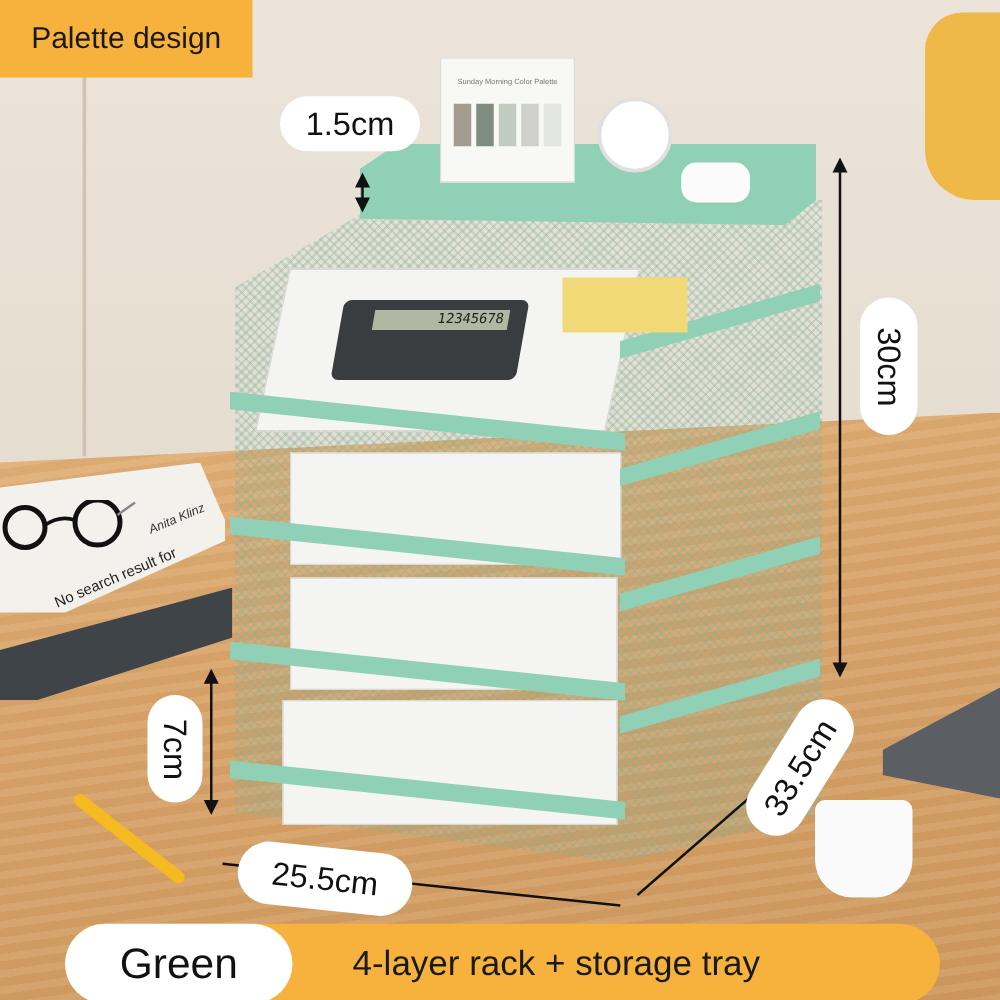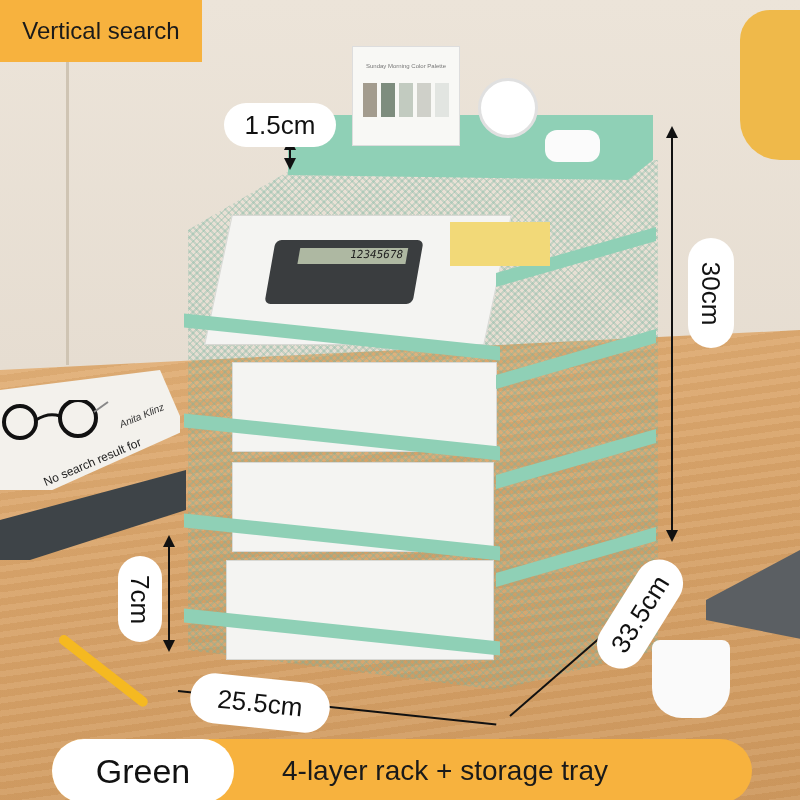--- a/index.html
+++ b/index.html
@@ -6,21 +6,21 @@
   body{width:800px;height:800px;position:relative;overflow:hidden;font-family:"Liberation Sans","DejaVu Sans",sans-serif;background:#e9e1d6;}
   .abs{position:absolute;}
   .wall{left:0;top:0;width:800px;height:370px;background:linear-gradient(180deg,#ece4d9 0%,#e6ddd1 100%);}
   .wall-trim{left:66px;top:60px;width:3px;height:305px;background:#cfc4b3;}
   .desk{left:0;top:330px;width:800px;height:470px;background:linear-gradient(170deg,#e3b27a 0%,#d9a56c 40%,#cf9a60 100%);clip-path:polygon(0 40px,800px 0,800px 470px,0 470px);}
   .desk-grain{left:0;top:330px;width:800px;height:470px;background:repeating-linear-gradient(172deg,rgba(255,255,255,0.05) 0 6px,rgba(120,70,20,0.05) 6px 13px);clip-path:polygon(0 40px,800px 0,800px 470px,0 470px);}
 
   .label-tag{left:0;top:0;width:202px;height:62px;background:#f7b23e;display:flex;align-items:center;justify-content:center;font-size:24px;color:#1a1a1a;}
 
   .pill{background:#fff;border-radius:26px;display:flex;align-items:center;justify-content:center;color:#111;font-size:26px;}
-  .dim-15{left:224px;top:77px;width:112px;height:44px;margin-top:26px;}
+  .dim-15{left:224px;top:77px;width:112px;height:44px;}
   .dim-30{left:688px;top:238px;width:46px;height:110px;}
   .dim-30 span{transform:rotate(90deg);display:inline-block;white-space:nowrap;}
   .dim-7{left:118px;top:556px;width:44px;height:86px;}
   .dim-7 span{transform:rotate(90deg);display:inline-block;white-space:nowrap;}
   .dim-255{left:190px;top:678px;width:140px;height:50px;transform:rotate(6deg);}
   .dim-335{left:580px;top:590px;width:120px;height:48px;transform:rotate(-58deg);}
 
   .line{background:#111;}
   .arrow-v{width:2px;}
   .ah-up{width:0;height:0;border-left:6px solid transparent;border-right:6px solid transparent;border-bottom:12px solid #111;}
@@ -141,17 +141,17 @@
 <div class="abs pill dim-7">
     <span>7cm</span>
   </div>
 <div class="abs pill dim-255">
     <span>25.5cm</span>
   </div>
 <div class="abs pill dim-335">
     <span>33.5cm</span>
   </div>
 
-<div class="abs label-tag">Vertical search</div>
+<div class="abs label-tag">Palette design</div>
 
 <div class="abs bottom-bar"></div>
 <div class="abs bottom-white">Green</div>
 <div class="abs bottom-text">4-layer rack + storage tray</div>
 
 </body></html>

